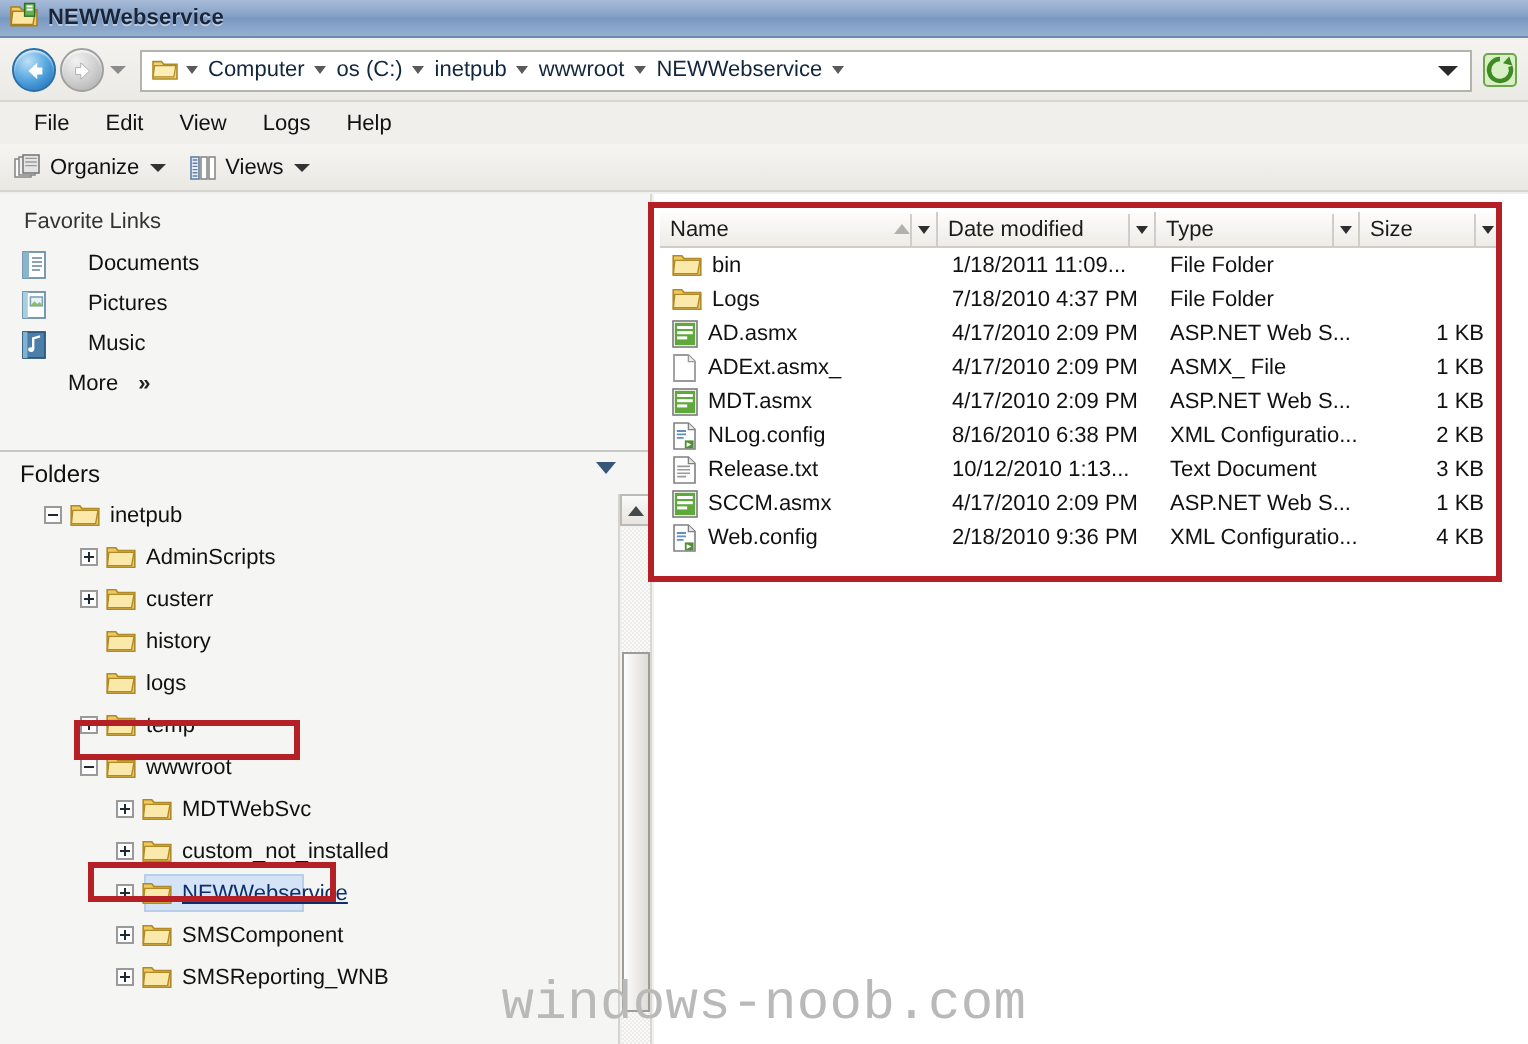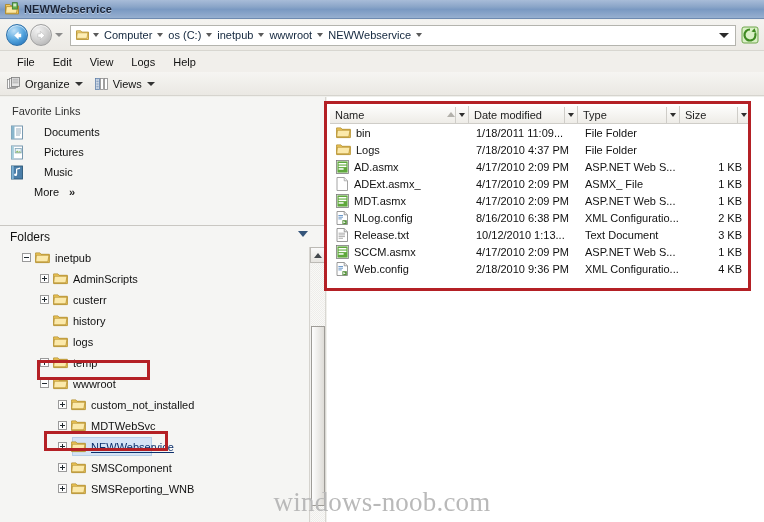--- a/index.html
+++ b/index.html
@@ -255,21 +255,21 @@
   
   .redbox {
     position: absolute; border: 3px solid #b42025; pointer-events: none; z-index: 40;
   }
 
   
   #watermark {
     position: absolute; left: 0; bottom: 4px; width: 764px;
     text-align: center; z-index: 30;
     font-size: 27px; color: #b9b9b9;
-    font-family: Liberation Serif, serif;
+    font-family: Liberation Mono, monospace;
     letter-spacing: 0.2px;
   }
 </style>
 </head>
 <body>
 
 <div id="window">
 
   <div id="titlebar">
     <span class="tb-icon">
@@ -488,31 +488,31 @@
           <span class="lbl">wwwroot</span>
         </div>
         <div class="trow" style="padding-left: 58px;">
           <span class="expander plus"></span>
           <span class="ficon" style="display: flex;">
             <svg width="15" height="13" viewBox="0 0 15 13">
               <path d="M0.6 1.9h4.3l1.1 1.4h8.4v8.3H0.6z" fill="#f0c95c" stroke="#b08a26" stroke-width="0.8"></path>
               <path d="M1.4 4.2h12.6l-1.2 6.6H0.7z" fill="#fbe9ab" stroke="#b08a26" stroke-width="0.7"></path>
             </svg>
           </span>
-          <span class="lbl">custom_not_installed</span>
+          <span class="lbl">MDTWebSvc</span>
         </div>
         <div class="trow" style="padding-left: 58px;">
           <span class="expander plus"></span>
           <span class="ficon" style="display: flex;">
             <svg width="15" height="13" viewBox="0 0 15 13">
               <path d="M0.6 1.9h4.3l1.1 1.4h8.4v8.3H0.6z" fill="#f0c95c" stroke="#b08a26" stroke-width="0.8"></path>
               <path d="M1.4 4.2h12.6l-1.2 6.6H0.7z" fill="#fbe9ab" stroke="#b08a26" stroke-width="0.7"></path>
             </svg>
           </span>
-          <span class="lbl">MDTWebSvc</span>
+          <span class="lbl">custom_not_installed</span>
         </div>
         <div class="trow selected" style="padding-left: 58px;">
           <div class="selbg" style="left: 72px; width: 80px;"></div>
           <span class="expander plus"></span>
           <span class="ficon" style="display: flex;">
             <svg width="15" height="13" viewBox="0 0 15 13">
               <path d="M0.6 1.9h4.3l1.1 1.4h8.4v8.3H0.6z" fill="#f0c95c" stroke="#b08a26" stroke-width="0.8"></path>
               <path d="M1.4 4.2h12.6l-1.2 6.6H0.7z" fill="#fbe9ab" stroke="#b08a26" stroke-width="0.7"></path>
             </svg>
           </span>

